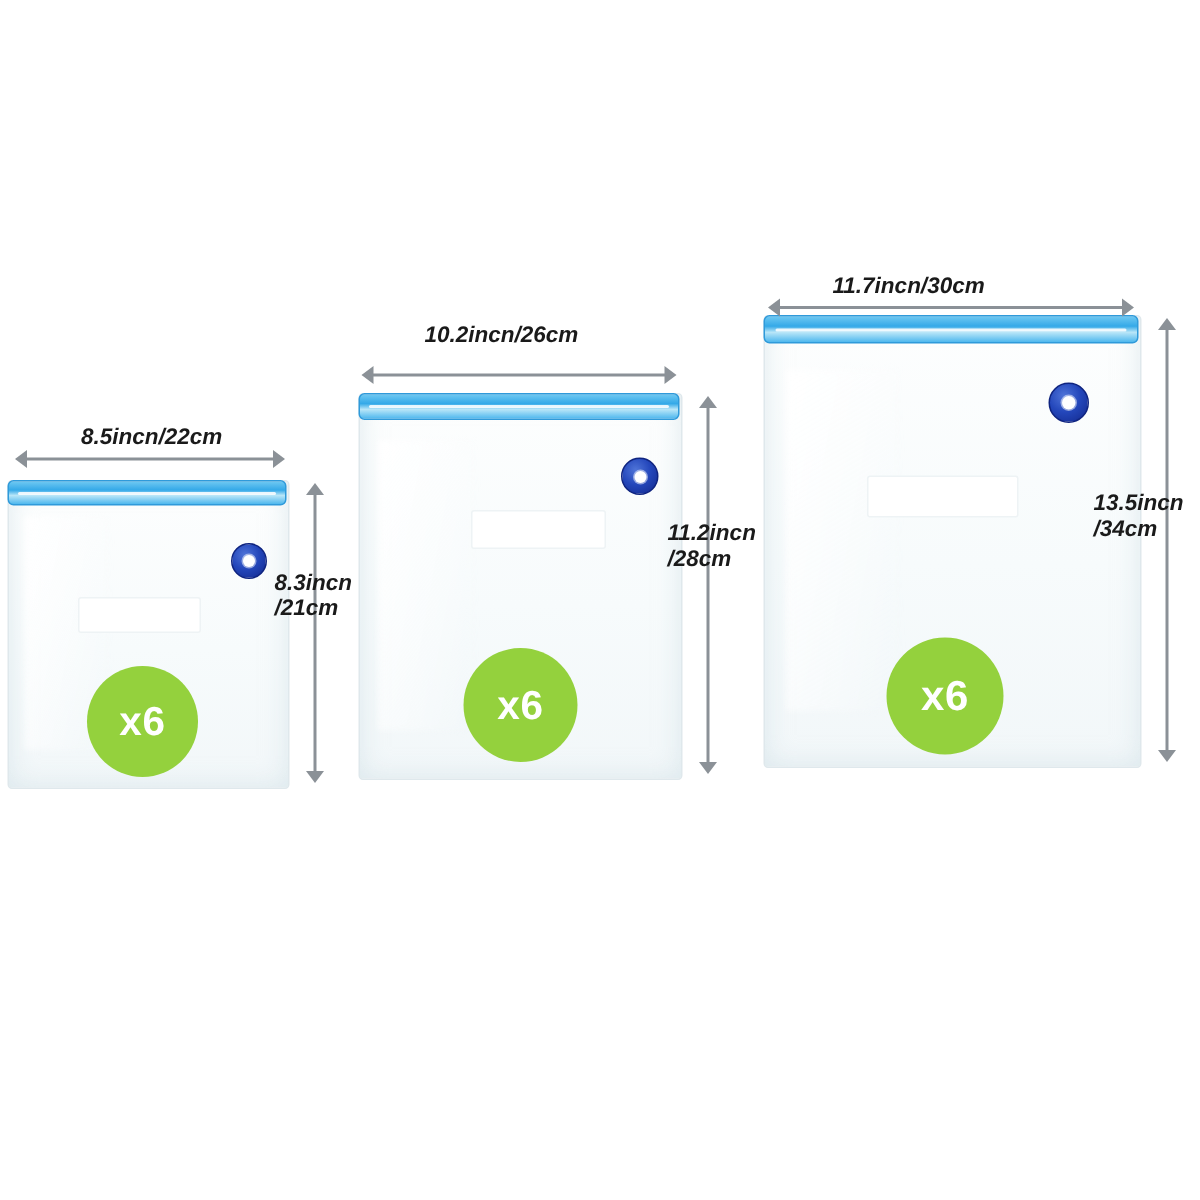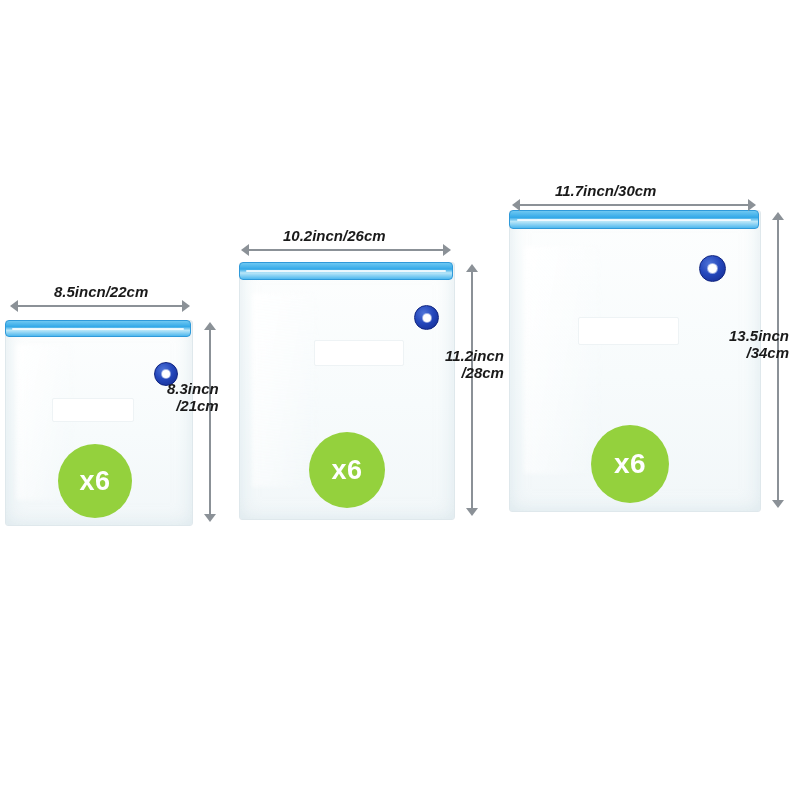--- a/index.html
+++ b/index.html
@@ -160,21 +160,20 @@
   }
 
   .dim-label {
     position: absolute;
     color: #1a1a1a;
     font-family: "Liberation Sans", sans-serif;
     font-style: italic;
     font-weight: bold;
     white-space: pre-line;
     line-height: 1.12;
-    text-align: right;
   }
   .dim-label.h {
     font-size: 15px;
   }
   .dim-label.v {
     font-size: 15px;
   }
 </style>
 </head>
 <body>
@@ -199,42 +198,42 @@
     <div class="shaft"></div>
     <div class="head right"></div>
   </div>
   <div class="dim-label h" style="left:54px; top:284px;">8.5incn/22cm</div>
 
   <div class="dim dim-v" style="left:204px; top:322px; height:200px;">
     <div class="head top"></div>
     <div class="shaft"></div>
     <div class="head bottom"></div>
   </div>
-  <div class="dim-label v" style="left:167px; top:381px;">8.3incn
+  <div class="dim-label v" style="left:183px; top:381px;">8.3incn
 /21cm</div>
 
   <div class="bag" style="left:239px; top:262px; width:214px; height:256px;">
     <div class="bag-body"></div>
     <div class="bag-sheen"></div>
     <div class="zipper" style="height:18px;">
       <div class="zipper-line"></div>
     </div>
     <div class="valve" style="left:175px; top:43px; width:23px; height:23px;">
       <div class="valve-ring" style="width:8px; height:8px;"></div>
     </div>
     <div class="label-strip" style="left:75px; top:78px; width:88px; height:24px;"></div>
     <div class="badge" style="left:70px; top:170px; width:76px; height:76px; font-size:27px;">x6</div>
   </div>
 
   <div class="dim dim-h" style="left:241px; top:244px; width:210px;">
     <div class="head left"></div>
     <div class="shaft"></div>
     <div class="head right"></div>
   </div>
-  <div class="dim-label h" style="left:283px; top:228px;">10.2incn/26cm</div>
+  <div class="dim-label h" style="left:283px; top:216px;">10.2incn/26cm</div>
 
   <div class="dim dim-v" style="left:466px; top:264px; height:252px;">
     <div class="head top"></div>
     <div class="shaft"></div>
     <div class="head bottom"></div>
   </div>
   <div class="dim-label v" style="left:445px; top:348px;">11.2incn
 /28cm</div>
 
   <div class="bag" style="left:509px; top:210px; width:250px; height:300px;">

